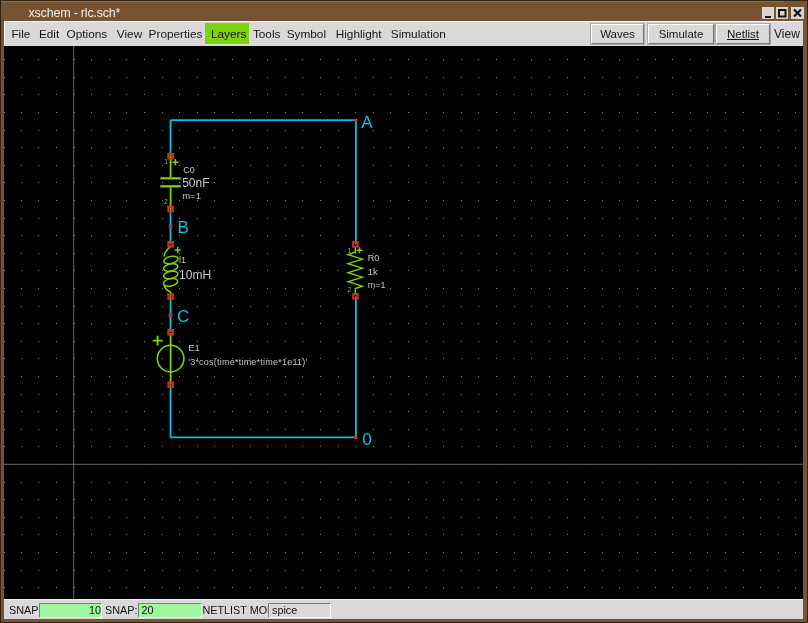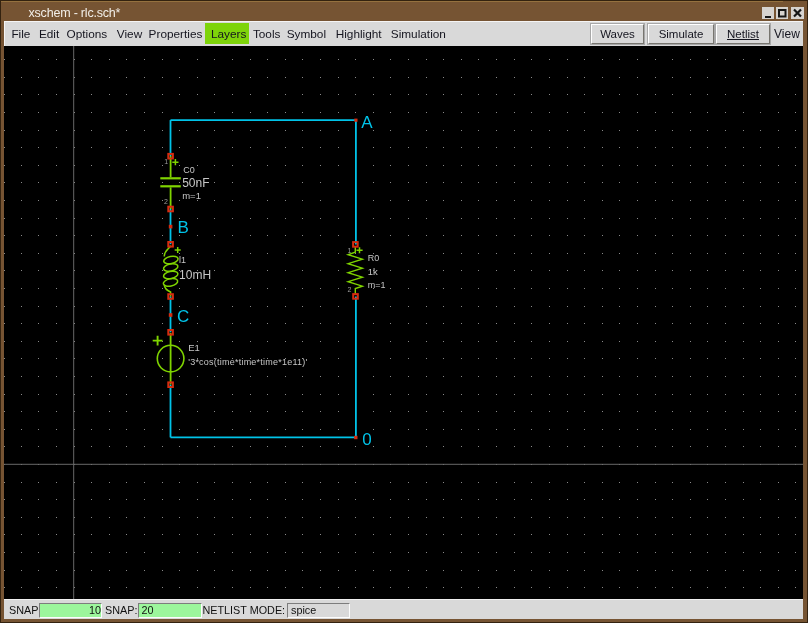--- a/index.html
+++ b/index.html
@@ -138,15 +138,15 @@
     <text x="176.9" y="321.5">C</text>
     <text x="362.2" y="445">0</text>
   </g>
 </svg>
 <div id="statusbar">
   <div class="sl" style="left:5px;">SNAP:</div>
   <div class="entry" style="left:34.5px;width:63.5px;background:#9cf69c;text-align:right;">10</div>
   <div class="sl" style="left:101px;">SNAP:</div>
   <div class="entry" style="left:133.5px;width:64.5px;background:#9cf69c;">20</div>
   <div class="sl" style="left:198.5px;">NETLIST MODE:</div>
-  <div class="entry" style="left:283px;width:63px;background:#d9d9d9;">spice</div>
+  <div class="entry" style="left:264px;width:63px;background:#d9d9d9;">spice</div>
 </div>
 <div id="outline"></div>
 
 </body></html>

